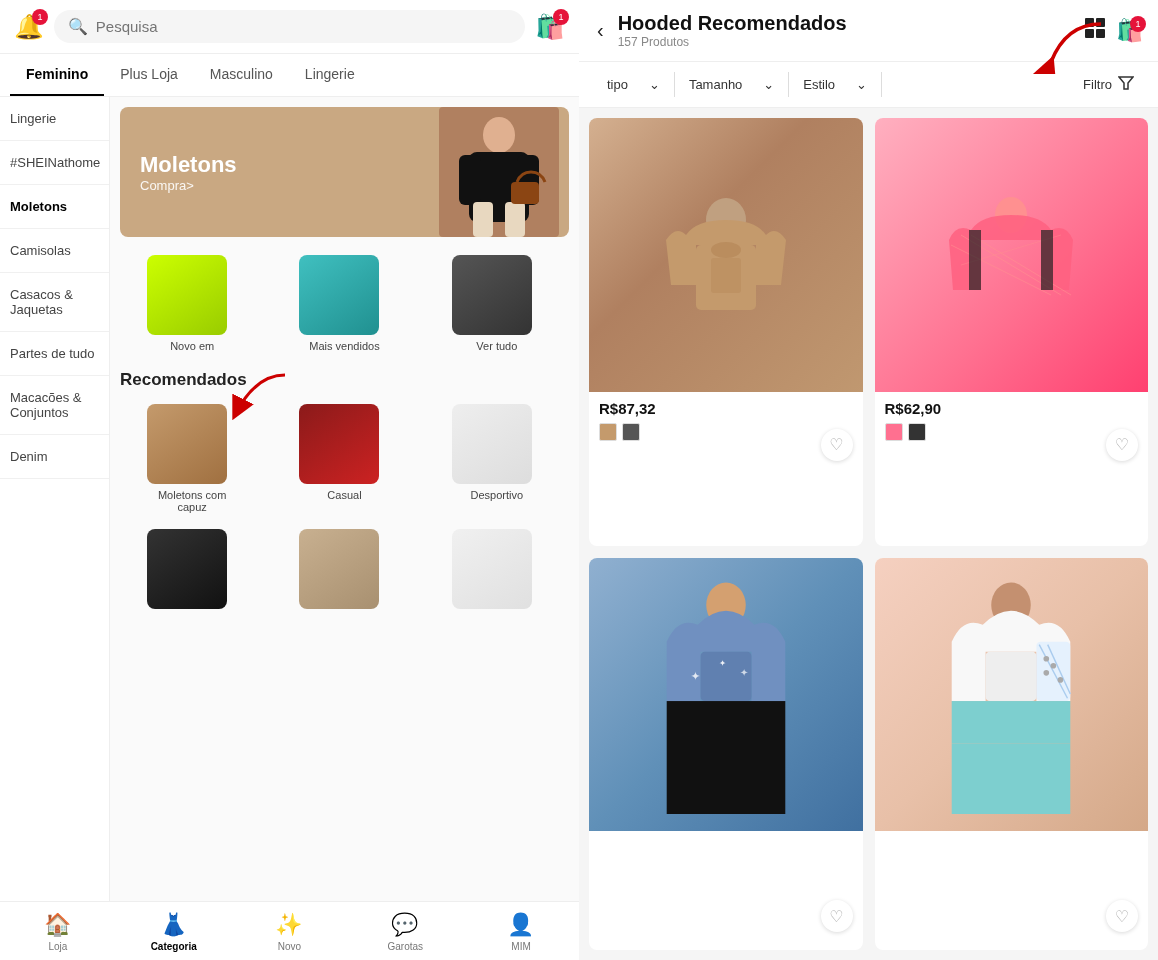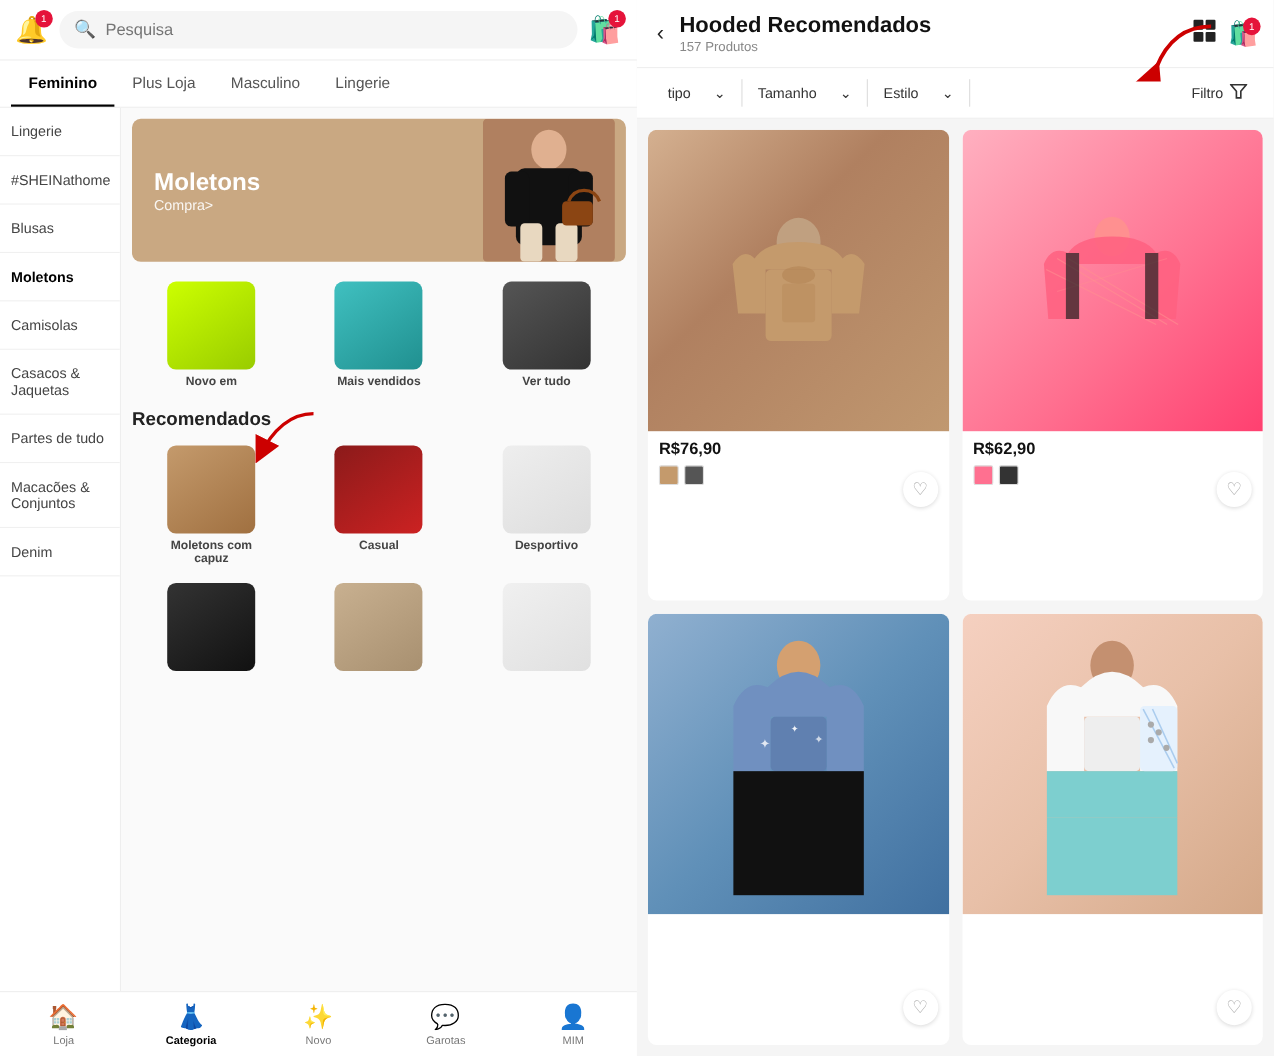--- a/index.html
+++ b/index.html
@@ -169,23 +169,21 @@
     
     .product-row {
       display: flex;
       gap: 8px;
       padding: 8px 10px;
       justify-content: space-around;
     }
     .product-cell {
       display: flex;
       flex-direction: column;
-      align-items: center;
       width: 90px;
-      font-weight: bold;
     }
     .product-img {
       width: 80px;
       height: 80px;
       border-radius: 8px;
       display: flex;
       align-items: center;
       justify-content: center;
       font-size: 32px;
       margin-bottom: 5px;
@@ -403,21 +401,20 @@
     <div class="cat-tab">Plus Loja</div>
     <div class="cat-tab">Masculino</div>
     <div class="cat-tab">Lingerie</div>
   </div>
 
   <div class="left-body">
 
     <div class="sidebar">
       <div class="sidebar-item">Lingerie</div>
       <div class="sidebar-item">#SHEINathome</div>
-      <div class="sidebar-item">Blusas</div>
       <div class="sidebar-item active">Moletons</div>
       <div class="sidebar-item">Camisolas</div>
       <div class="sidebar-item">Casacos &amp; Jaquetas</div>
       <div class="sidebar-item">Partes de tudo</div>
       <div class="sidebar-item">Macacões &amp; Conjuntos</div>
       <div class="sidebar-item">Denim</div>
     </div>
 
     <div class="main-content">
 
@@ -588,21 +585,21 @@
         <svg width="140" height="140" viewBox="0 0 140 140">
           <ellipse cx="70" cy="35" rx="20" ry="22" fill="#c0a080"></ellipse>
           <path d="M30,50 Q20,40 10,55 L15,100 L40,100 L40,60 L100,60 L100,100 L125,100 L130,55 Q120,40 110,50 Q100,35 70,35 Q40,35 30,50Z" fill="#c49a6c"></path>
           <rect x="40" y="60" width="60" height="65" rx="5" fill="#c49a6c"></rect>
           <ellipse cx="70" cy="65" rx="15" ry="8" fill="#b08050" opacity="0.5"></ellipse>
           <rect x="55" y="73" width="30" height="35" rx="3" fill="#b08050" opacity="0.3"></rect>
         </svg>
       </div>
       <button class="heart-btn" style="bottom:85px;">♡</button>
       <div class="card-info">
-        <div class="card-price">R$76,90</div>
+        <div class="card-price">R$87,32</div>
         <div class="color-swatches">
           <div class="swatch" style="background:#c49a6c;"></div>
           <div class="swatch" style="background:#555;"></div>
         </div>
       </div>
     </div>
 
     <div class="product-card">
       <div style="width:100%;aspect-ratio:1;background:linear-gradient(135deg,#ffb0c0 0%,#ff7090 60%,#ff4070 100%);display:flex;align-items:center;justify-content:center;position:relative;">
         <svg width="140" height="140" viewBox="0 0 140 140">

